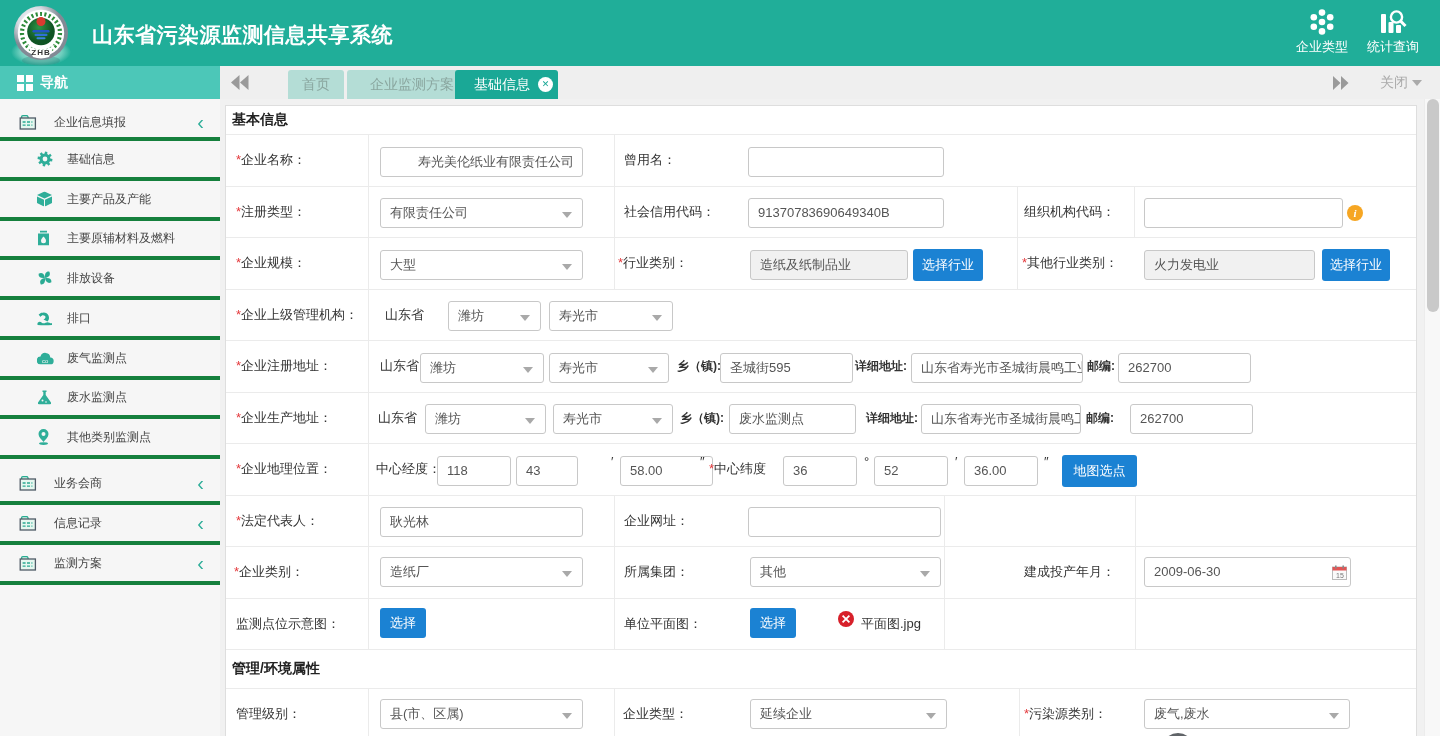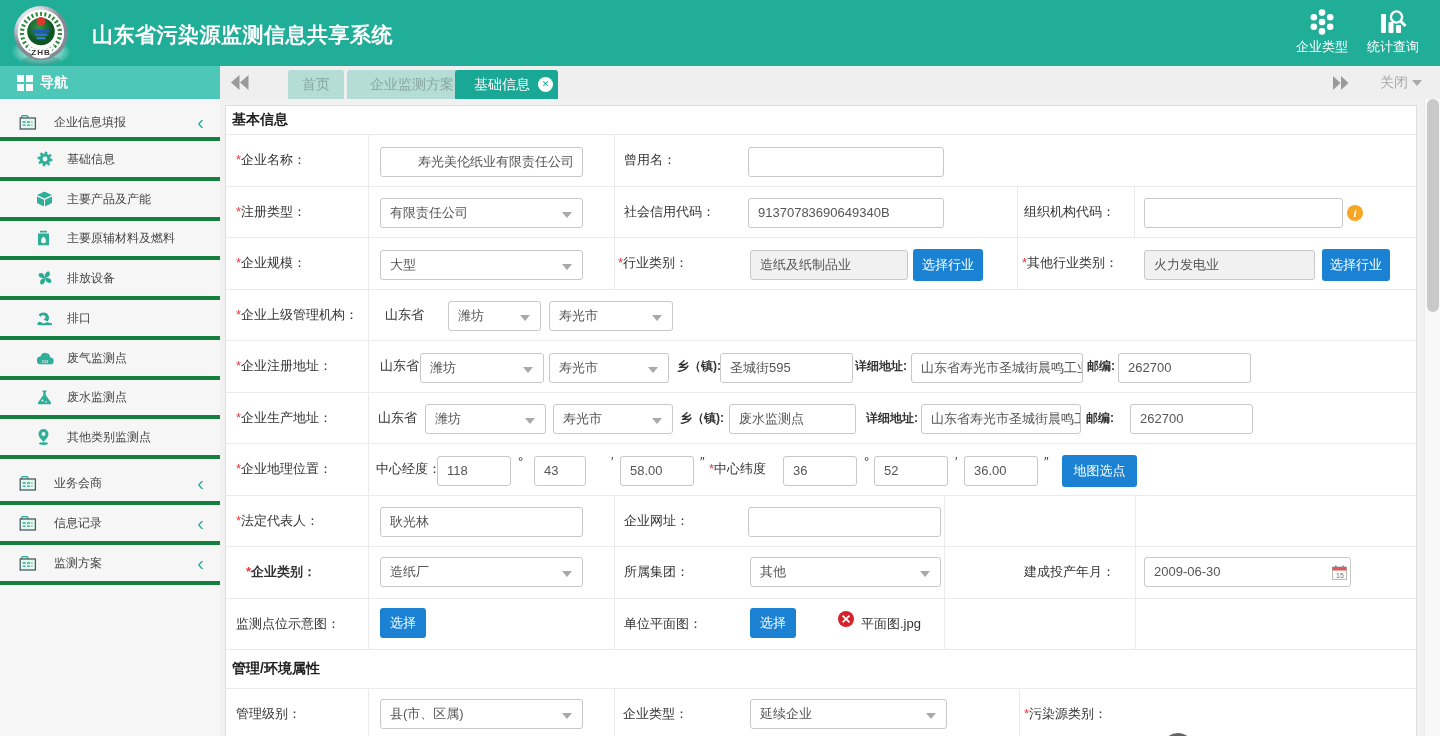--- a/index.html
+++ b/index.html
@@ -324,37 +324,37 @@
 <div class="lb" style="left:454px; top:285.5px; height:51.5px; line-height:51.5px;"><b>乡（镇):</b></div>
 <div class="ip" style="left:503px; top:298.25px; width:127px;">废水监测点</div>
 <div class="lb" style="left:640px; top:285.5px; height:51.5px; line-height:51.5px;"><b>详细地址:</b></div>
 <div class="ip" style="left:695px; top:298.25px; width:160px;">山东省寿光市圣城街晨鸣工业</div>
 <div class="lb" style="left:860px; top:285.5px; height:51.5px; line-height:51.5px;"><b>邮编:</b></div>
 <div class="ip" style="left:904px; top:298.25px; width:123px;">262700</div>
 <div class="lb" style="left:10px; top:337px; height:51.5px; line-height:51.5px;"><span class="star">*</span>企业地理位置：</div>
 <div class="lb" style="left:150px; top:337px; height:64px; line-height:51.5px;">中心经度：</div>
 <div class="ip" style="left:211px; top:349.75px; width:74px;">118</div>
 <div class="lb" style="left:292px; top:347px; height:18px; line-height:18px;">°</div>
-<div class="ip" style="left:308px; top:349.75px; width:52px;">43</div>
+<div class="ip" style="left:290px; top:349.75px; width:62px;">43</div>
 <div class="lb" style="left:385px; top:347px; height:18px; line-height:18px;">′</div>
-<div class="ip" style="left:394px; top:349.75px; width:74px;">58.00</div>
+<div class="ip" style="left:394px; top:349.75px; width:93px;">58.00</div>
 <div class="lb" style="left:474px; top:347px; height:18px; line-height:18px;">″</div>
 <div class="lb" style="left:483px; top:337px; height:51.5px; line-height:51.5px;"><span class="star">*</span>中心纬度</div>
 <div class="ip" style="left:557px; top:349.75px; width:74px;">36</div>
 <div class="lb" style="left:638px; top:347px; height:18px; line-height:18px;">°</div>
 <div class="ip" style="left:648px; top:349.75px; width:74px;">52</div>
 <div class="lb" style="left:729px; top:347px; height:18px; line-height:18px;">′</div>
 <div class="ip" style="left:738px; top:349.75px; width:74px;">36.00</div>
 <div class="lb" style="left:818px; top:347px; height:18px; line-height:18px;">″</div>
 <div class="btn" style="left:836px; top:348.75px; width:75px; height:32px; line-height:32px;">地图选点</div>
 <div class="lb" style="left:10px; top:388.5px; height:51.5px; line-height:51.5px;"><span class="star">*</span>法定代表人：</div>
 <div class="ip" style="left:154px; top:401.25px; width:203px;">耿光林</div>
 <div class="lb" style="left:398px; top:388.5px; height:51.5px; line-height:51.5px;">企业网址：</div>
 <div class="ip" style="left:522px; top:401.25px; width:193px;"></div>
-<div class="lb" style="left:20px; top:440px; height:51.5px; line-height:51.5px;font-weight:bold;"><span class="star">*</span>企业类别：</div>
+<div class="lb" style="left:8px; top:440px; height:51.5px; line-height:51.5px;"><span class="star">*</span>企业类别：</div>
 <div class="sel" style="left:154px; top:450.75px; width:203px;">造纸厂</div>
 <div class="lb" style="left:398px; top:440px; height:51.5px; line-height:51.5px;">所属集团：</div>
 <div class="sel" style="left:524px; top:450.75px; width:191px;">其他</div>
 <div class="lb" style="left:798px; top:440px; height:51.5px; line-height:51.5px;">建成投产年月：</div>
 <div class="ip" style="left:918px; top:450.75px; width:207px;">2009-06-30</div>
 <svg width="15" height="15" viewBox="0 0 15 15" style="position:absolute;left:1106px;top:459px;">
 <rect x="0.5" y="2" width="14" height="12.5" fill="#fafafa" stroke="#bbb" stroke-width="1"></rect>
 <rect x="0.5" y="2" width="14" height="3.5" fill="#e25555"></rect>
 <rect x="3" y="0.5" width="1.6" height="3" fill="#888"></rect>
           <rect x="10.4" y="0.5" width="1.6" height="3" fill="#888"></rect>
@@ -367,19 +367,20 @@
 <svg width="16" height="16" viewBox="0 0 16 16" style="position:absolute;left:612px;top:505px;">
 <circle cx="8" cy="8" r="8" fill="#d7202a"></circle>
           <path d="M4.6 4.6 L11.4 11.4 M11.4 4.6 L4.6 11.4" stroke="#fff" stroke-width="1.8"></path>
         </svg>
 <div class="lb" style="left:635px; top:491.5px; height:51.5px; line-height:51.5px;">平面图.jpg</div>
 <div class="lb" style="left:10px; top:582px; height:51.5px; line-height:51.5px;">管理级别：</div>
 <div class="sel" style="left:154px; top:592.75px; width:203px;">县(市、区属)</div>
 <div class="lb" style="left:397px; top:582px; height:51.5px; line-height:51.5px;">企业类型：</div>
 <div class="sel" style="left:524px; top:592.75px; width:197px;">延续企业</div>
 <div class="lb" style="left:798px; top:582px; height:51.5px; line-height:51.5px;"><span class="star">*</span>污染源类别：</div>
+<div class="sel" style="left:918px; top:592.75px; width:206px;">废气,废水</div>
 <div style="position:absolute;left:936px;top:627px;width:32px;height:32px;border-radius:50%;background:#3c4043;border:3px solid #606468;"></div>
 </div>
     <div id="sbar">
         <div id="sthumb"></div>
       </div>
   </div>
 </div>
 
 </body></html>

